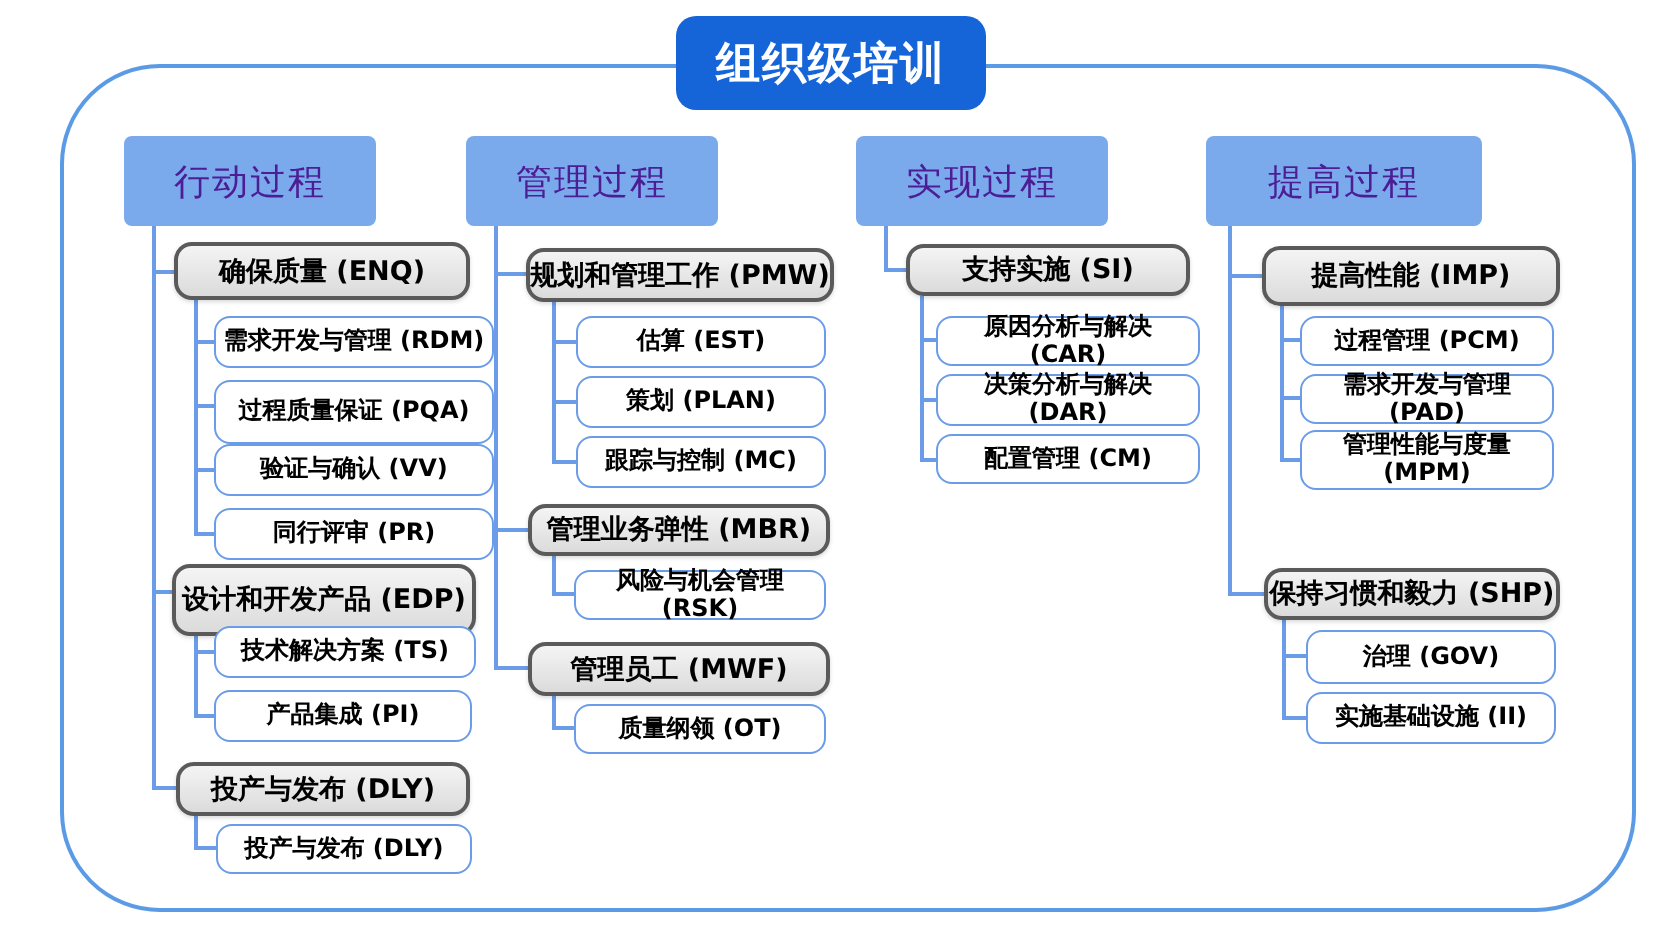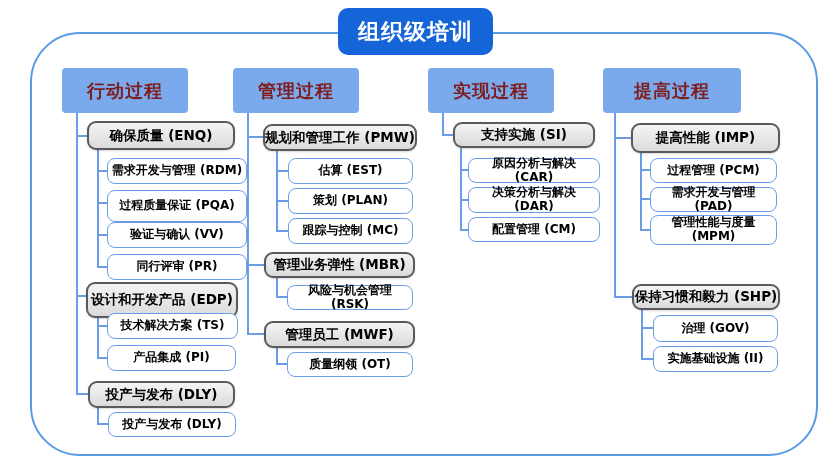--- a/index.html
+++ b/index.html
@@ -20,21 +20,21 @@
     box-sizing:border-box;
   }
   .title{
     position:absolute;left:338px;top:8px;width:155px;height:47px;
     background:var(--accent);border-radius:10px;color:#fff;
     font-size:22px;font-weight:bold;display:flex;align-items:center;justify-content:center;
     z-index:3;letter-spacing:1px;
   }
   .hdr{
     position:absolute;height:45px;top:68px;background:var(--header-blue);
-    border-radius:4px;color:#7f1d1d;font-size:18px;font-weight:bold;
+    border-radius:4px;color:#4c1d95;font-size:18px;font-weight:normal;
     display:flex;align-items:center;justify-content:center;z-index:2;letter-spacing:1px;
   }
   .gbox{
     position:absolute;background:linear-gradient(180deg,#f4f4f4,#dbdbdb);
     border:2px solid var(--gray-border);border-radius:9px;color:#000;
     font-size:13.5px;font-weight:bold;display:flex;align-items:center;justify-content:center;
     box-sizing:border-box;z-index:2;white-space:nowrap;
     box-shadow:0 1px 2px rgba(0,0,0,0.15);
   }
   .wbox{

